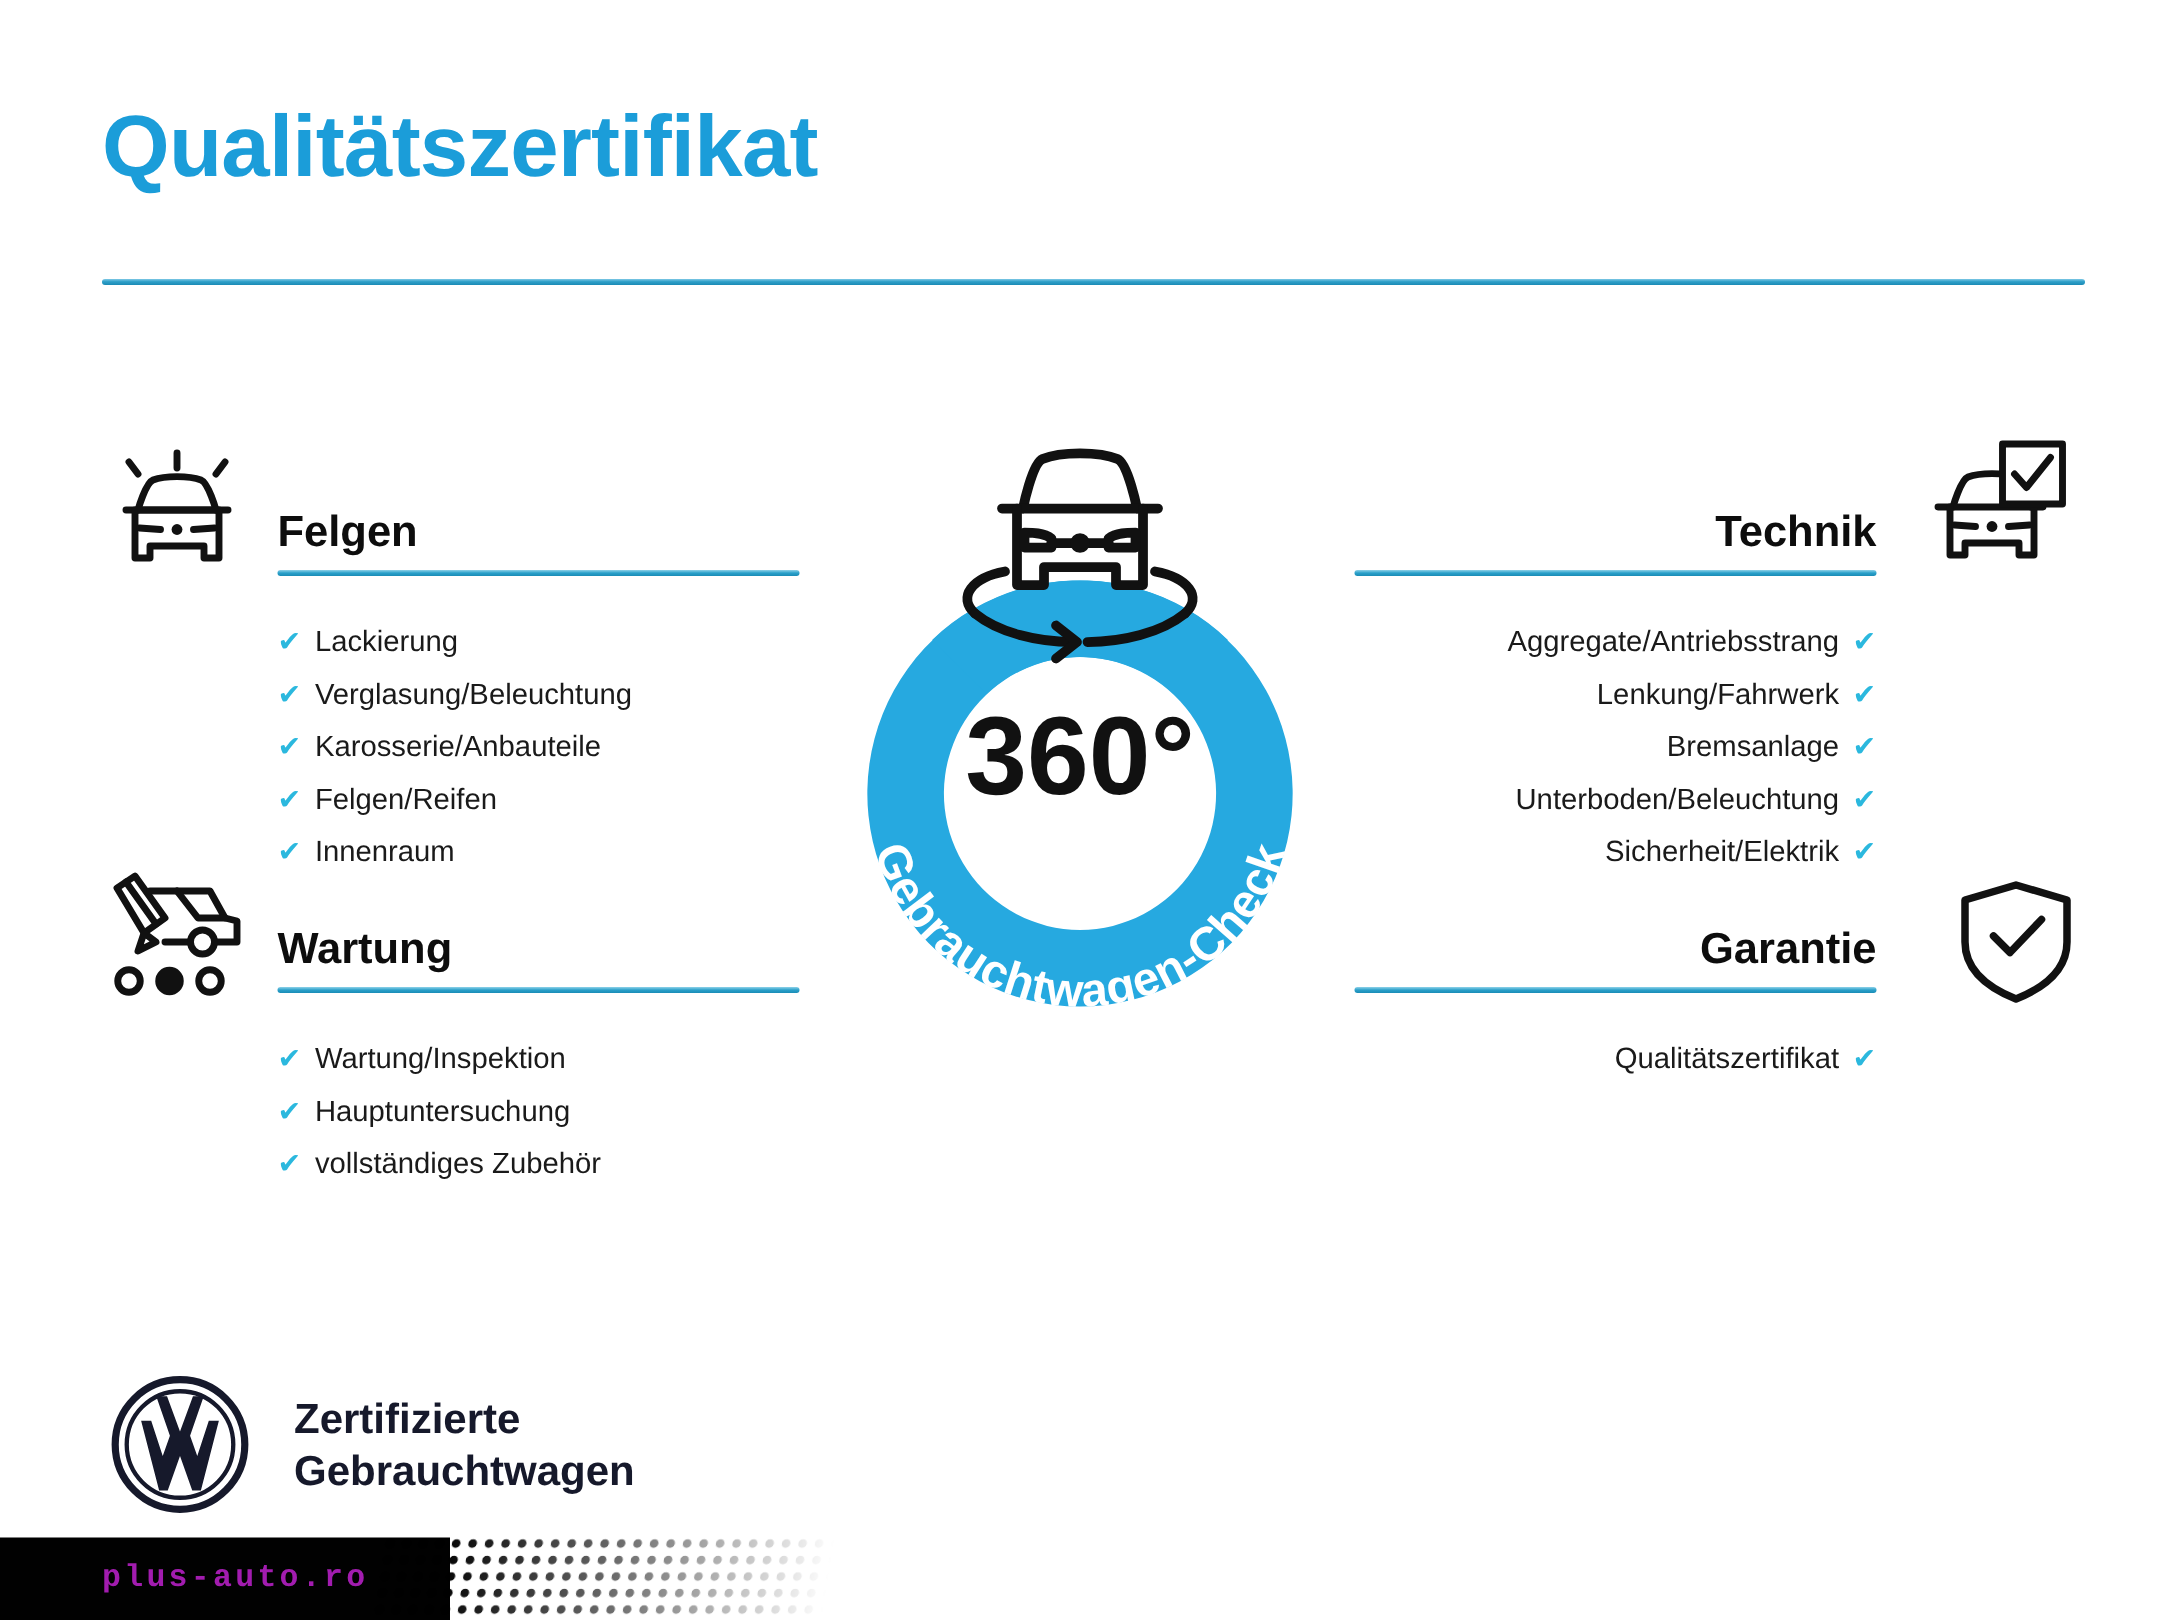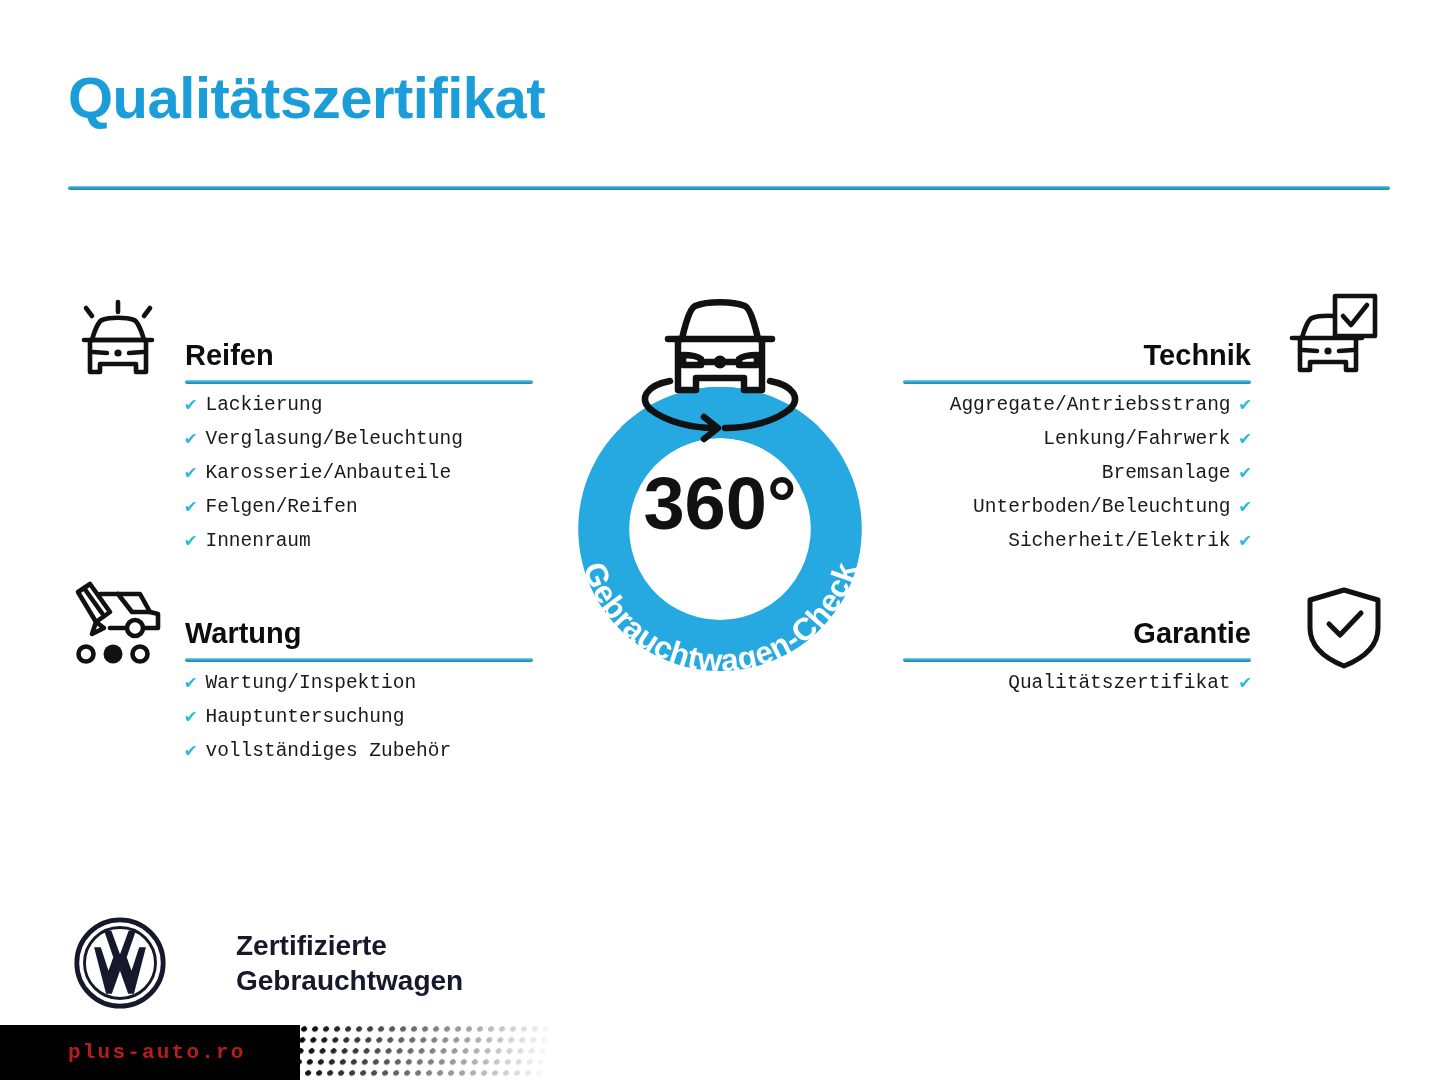--- a/index.html
+++ b/index.html
@@ -60,22 +60,21 @@
     bottom: 0;
     left: 0;
     width: 100%;
     height: 4px;
     background: linear-gradient(to bottom, #8fd2e9 0%, #2aa0ca 50%, #1a8cb6 100%);
     border-radius: 2px;
   }
   .sec-list {
     list-style: none;
     margin: 0;
-    padding: 4px 0 0 0;
-    font-family: Liberation Mono, monospace;
+    padding: 27px 0 0 0;
   }
   .sec-list li {
     font-size: 19.5px;
     line-height: 34px;
     color: #1a1a1a;
     white-space: nowrap;
   }
   .chk {
     color: #2bb8de;
     font-weight: bold;
@@ -135,21 +134,20 @@
     font-weight: bold;
   }
 
   
   #brand-block {
     position: absolute;
     left: 72px;
     top: 915px;
     display: flex;
     align-items: center;
-    gap: 40px;
   }
   #brand-logo { width: 96px; height: 96px; flex: 0 0 auto; }
   #brand-logo svg { width: 100%; height: 100%; display: block; }
   #brand-text {
     margin-left: 28px;
     font-size: 28px;
     font-weight: bold;
     line-height: 1.26;
     color: #16192b;
     white-space: pre-line;
@@ -161,21 +159,21 @@
     left: 0;
     bottom: 0;
     width: 300px;
     height: 55px;
     background: #010101;
   }
   #footer-text {
     position: absolute;
     left: 68px;
     bottom: 16px;
-    color: #b91c1c;
+    color: #a21caf;
     font-family: "Liberation Mono", "DejaVu Sans Mono", monospace;
     font-size: 21px;
     font-weight: bold;
     letter-spacing: 2.2px;
     z-index: 3;
   }
   #footer-halftone {
     position: absolute;
     left: 248px;
     bottom: 0;
@@ -248,21 +246,21 @@
   <svg viewBox="0 0 104 92" aria-hidden="true">
     <g fill="none" stroke="#111" stroke-width="5" stroke-linecap="round" stroke-linejoin="round">
       <path d="M52 8 L86 18 L86 46 C86 64 72 76 52 84 C32 76 18 64 18 46 L18 18 Z"></path>
       <path d="M37 42 L48 53 L69 31"></path>
     </g>
   </svg>
 </div>
 
 <div class="section col-left" id="section-optik">
   <div class="sec-head">
-    <div class="sec-title">Reifen</div>
+    <div class="sec-title">Felgen</div>
     <div class="sec-rule"></div>
   </div>
   <ul class="sec-list">
     <li><span class="chk">✔</span><span>Lackierung</span></li>
     <li><span class="chk">✔</span><span>Verglasung/Beleuchtung</span></li>
     <li><span class="chk">✔</span><span>Karosserie/Anbauteile</span></li>
     <li><span class="chk">✔</span><span>Felgen/Reifen</span></li>
     <li><span class="chk">✔</span><span>Innenraum</span></li>
   </ul>
 </div>

